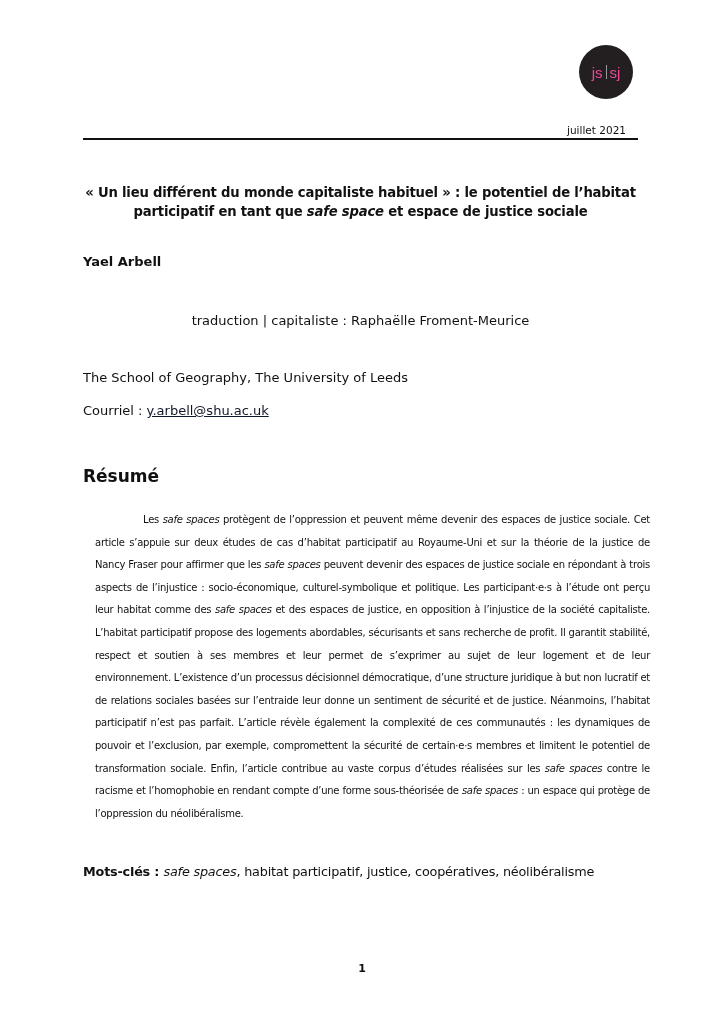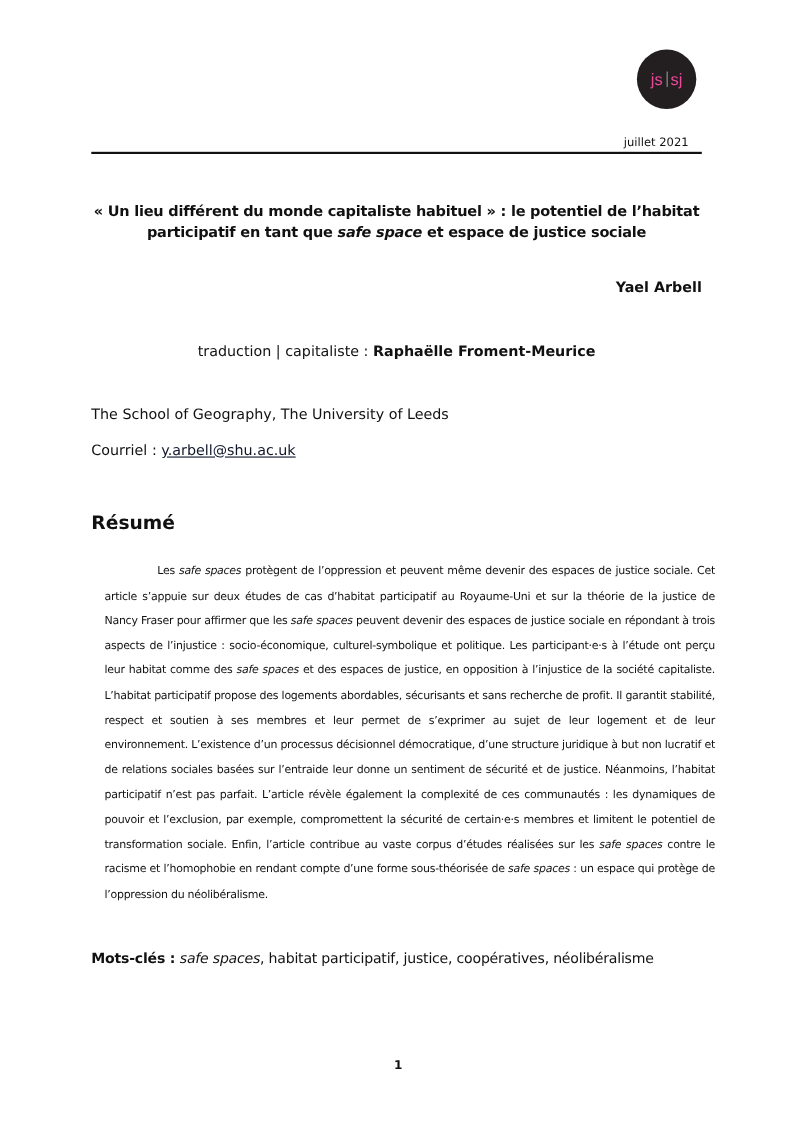--- a/index.html
+++ b/index.html
@@ -65,33 +65,33 @@
       font-size: 13.2px;
       line-height: 19px;
       letter-spacing: -0.2px;
     }
     .title em { font-style: italic; }
     .author {
       position: absolute;
       left: 83px;
       top: 254px;
       width: 555px;
-      text-align: right;
+      text-align: left;
       font-weight: bold;
       font-size: 13px;
     }
     .translation {
       position: absolute;
       left: 83px;
       top: 313px;
       width: 555px;
       text-align: center;
       font-size: 13px;
     }
-    .translation b { font-weight: bold; }
+    .translation b { font-weight: normal; }
     .affiliation {
       position: absolute;
       left: 83px;
       top: 370px;
       font-size: 13px;
     }
     .email-line {
       position: absolute;
       left: 83px;
       top: 403px;

